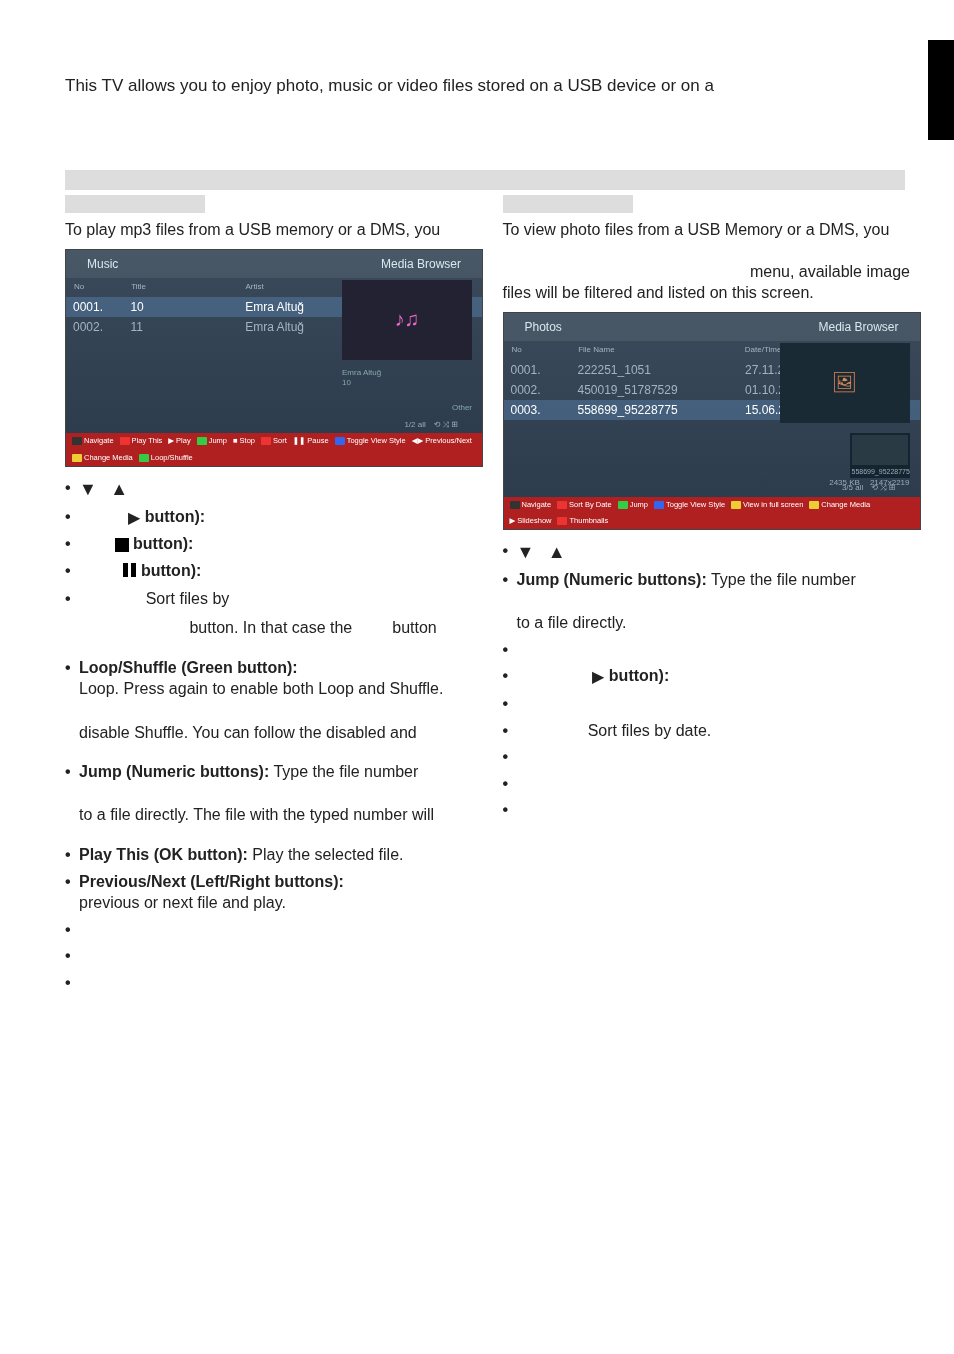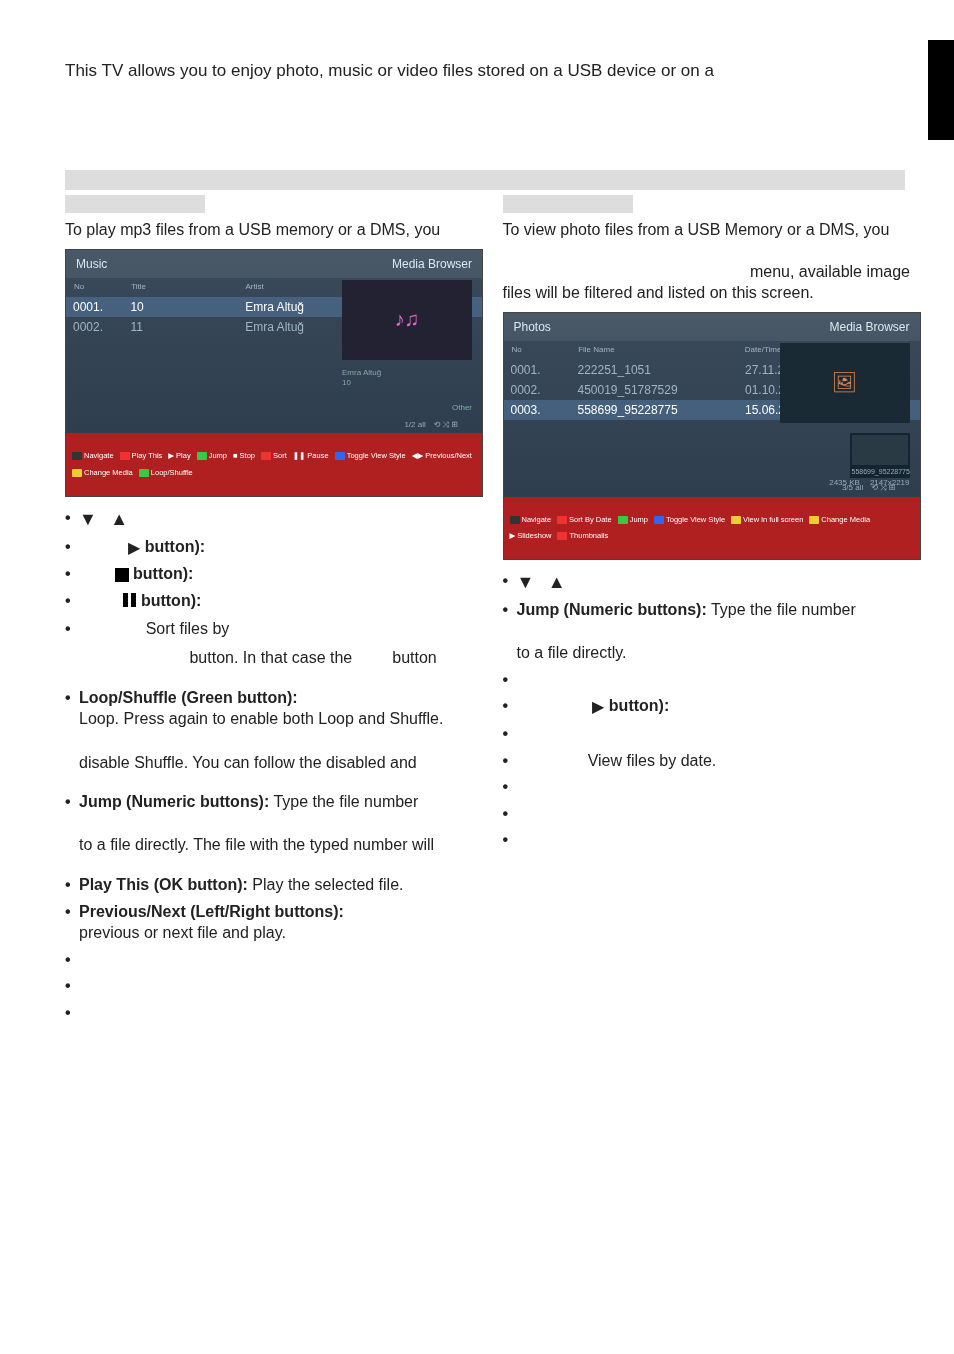--- a/index.html
+++ b/index.html
@@ -16,21 +16,21 @@
     position: absolute;
     right: 0;
     top: 40px;
     width: 26px;
     height: 100px;
     background: #000;
   }
   .intro {
     position: absolute;
     left: 65px;
-    top: 61px;
+    top: 76px;
     width: 840px;
     font-size: 17px;
   }
   .gray-bar-wide {
     position: absolute;
     left: 65px;
     top: 170px;
     width: 840px;
     height: 20px;
     background: #ddd;
@@ -65,21 +65,21 @@
     width: 418px;
     margin: 8px 0 10px 0;
     border: 1px solid #444;
     background: linear-gradient(#3a4a5a, #2a3a4a);
     color: #cfe;
     font-size: 9px;
     position: relative;
   }
   .shot-header {
     background: rgba(255,255,255,0.08);
-    padding: 6px 10px;
+    padding: 6px 21px;
     color: #d8e8f0;
     font-size: 12px;
     display: flex;
     justify-content: space-between;
   }
   .shot-cols {
     display: flex;
     padding: 4px 8px;
     color: #a0b5c0;
     font-size: 8px;
@@ -123,21 +123,21 @@
     justify-content:flex-end;
     padding:3px 24px;
     font-size:8px;
     color:#9ab;
     gap:8px;
   }
   .shot-footer {
     background: #b02020;
     color: #fff;
     display: flex;
-    padding: 18px 6px;
+    padding: 3px 6px;
     font-size: 7.5px;
     gap: 6px;
     flex-wrap: wrap;
     text-align: center;
   }
   .shot-footer span.grp {
     display: inline-flex;
     align-items: center;
     gap: 2px;
   }
@@ -406,20 +406,20 @@
       </li>
       <li>&nbsp;</li>
       <li>
         &nbsp;&nbsp;&nbsp;&nbsp;&nbsp;&nbsp;&nbsp;&nbsp;&nbsp;&nbsp;&nbsp;&nbsp;&nbsp;&nbsp;&nbsp;&nbsp;
         <span class="glyph tri-right">▶</span>
         <span class="bold">button):</span>
       </li>
       <li>&nbsp;</li>
       <li>
         &nbsp;&nbsp;&nbsp;&nbsp;&nbsp;&nbsp;&nbsp;&nbsp;&nbsp;&nbsp;&nbsp;&nbsp;&nbsp;&nbsp;&nbsp;
-        <span>View files by date.</span>
+        <span>Sort files by date.</span>
       </li>
       <li>&nbsp;</li>
       <li>&nbsp;</li>
       <li>&nbsp;</li>
     </ul>
   </div>
 </div>
 
 </body></html>

